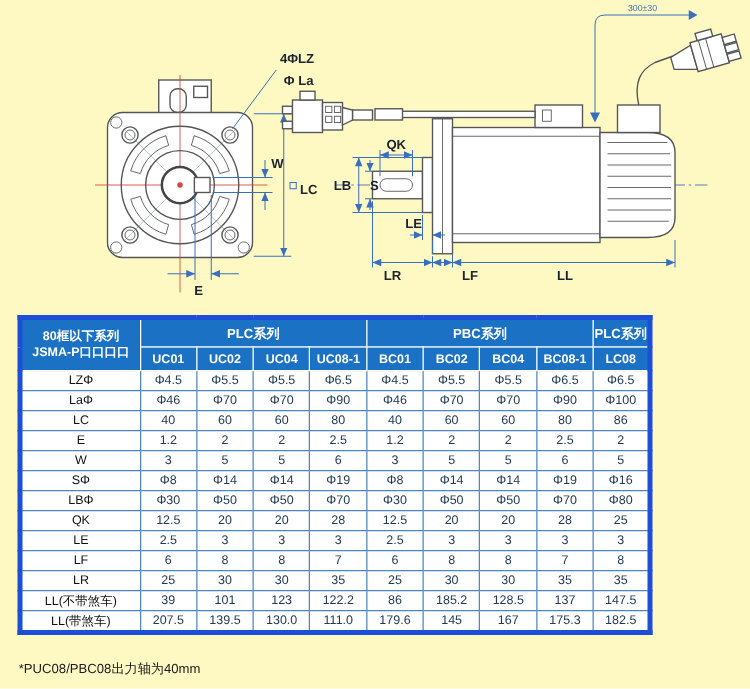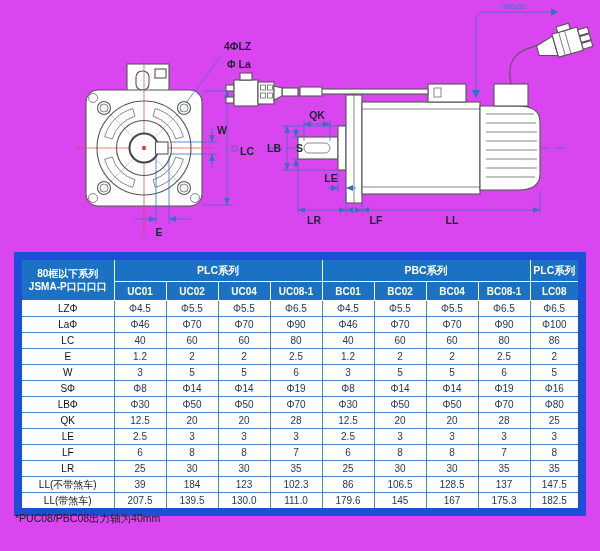--- a/index.html
+++ b/index.html
@@ -1,34 +1,34 @@
 <!DOCTYPE html>
 <html><head>
 <meta charset="utf-8">
 <style>
   html,body{margin:0;padding:0;background:#fff;}
-  .page{position:relative;width:600px;height:551px;background:#d946ef;
+  .page{position:relative;width:600px;height:551px;background:#fef9c3;
         font-family:"Liberation Sans",sans-serif;overflow:hidden;}
   svg.diagram{position:absolute;left:0;top:0;}
   
-  table.spec{position:absolute;left:14px;top:252px;width:572px;
+  table.spec{position:absolute;left:14px;top:252px;width:508px;
              border-collapse:collapse;table-layout:fixed;
-             font-size:10px;color:#1e3246;border:8px solid #1d4ed8;}
+             font-size:10px;color:#1e3246;border:4px solid #1d4ed8;}
   table.spec th{background:#1b72c4;color:#ffffff;font-weight:bold;
                 border:1px solid #ffffff;padding:0;text-align:center;}
   table.spec thead tr.group th{height:21px;font-size:10.5px;}
   table.spec thead tr.models th{height:18px;font-size:10px;}
   th.corner div{line-height:1.35;font-size:10px;}
   table.spec tbody td{border:1px solid #4a86c8;background:#ffffff;
                       height:15px;text-align:center;padding:0;
                       font-size:10px;color:#223a57;}
   table.spec tbody td.rowlabel{color:#111111;}
   
   .note{position:absolute;left:15px;font-size:10.5px;color:#1a1a1a;white-space:nowrap;}
-  .note1{top:515px;} .note2{top:512px;}
+  .note1{top:515px;} .note2{top:528px;}
   
   .ln{stroke:#555;fill:none;stroke-width:1.1;}
   .lnf{stroke:#555;fill:#fff;stroke-width:1.1;}
   .thin{stroke:#555;fill:none;stroke-width:0.7;}
   .dim{stroke:#3a6ebf;fill:none;stroke-width:0.8;}
   .clr{stroke:#d2493f;stroke-width:0.7;}
   .clb{stroke:#3a6ebf;stroke-width:0.7;stroke-dasharray:10 3 2 3;}
   .diag{stroke:#9db8de;stroke-width:0.6;}
   .lbl{font:bold 10.5px "Liberation Sans",sans-serif;fill:#1b2430;}
   .sml{font:7px "Liberation Sans",sans-serif;fill:#3a6ebf;}
@@ -371,25 +371,25 @@
           <td>35</td>
           <td>25</td>
           <td>30</td>
           <td>30</td>
           <td>35</td>
           <td>35</td>
         </tr>
         <tr>
           <td class="rowlabel">LL(不带煞车)</td>
           <td>39</td>
-          <td>184</td>
+          <td>101</td>
           <td>123</td>
-          <td>102.3</td>
+          <td>122.2</td>
           <td>86</td>
-          <td>106.5</td>
+          <td>185.2</td>
           <td>128.5</td>
           <td>137</td>
           <td>147.5</td>
         </tr>
         <tr>
           <td class="rowlabel">LL(带煞车)</td>
           <td>207.5</td>
           <td>139.5</td>
           <td>130.0</td>
           <td>111.0</td>

